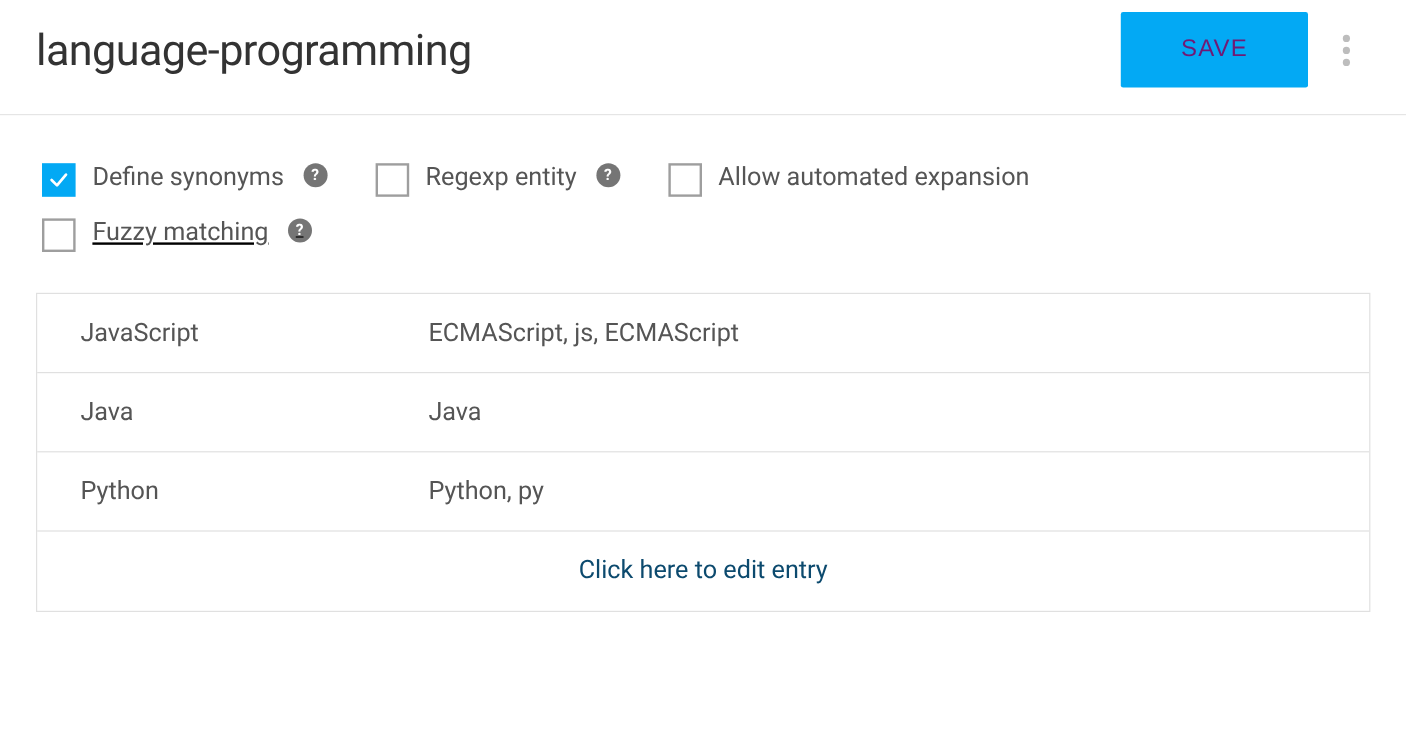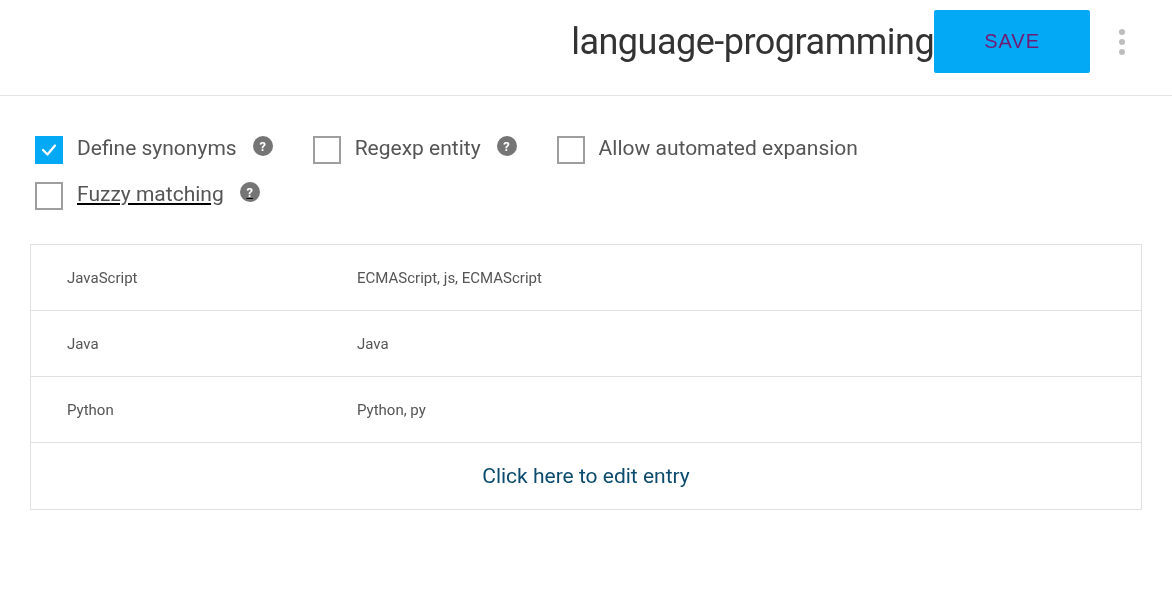--- a/index.html
+++ b/index.html
@@ -2,21 +2,21 @@
 <html><head>
 <meta charset="utf-8">
 <style>
   * { box-sizing: border-box; margin: 0; padding: 0; }
   html, body { width: 1172px; height: 612px; font-family: -apple-system, BlinkMacSystemFont, "Segoe UI", Roboto, Helvetica, Arial, sans-serif; background: #fff; }
   body { overflow: hidden; }
 
   .header {
     display: flex;
     align-items: center;
-    justify-content: flex-end;
+    justify-content: space-between;
     padding: 10px 30px 22px 30px;
     border-bottom: 1px solid #e5e5e5;
   }
   .title {
     font-size: 36px;
     font-weight: 400;
     color: #333;
     letter-spacing: -0.5px;
   }
   .header-actions {
@@ -106,21 +106,21 @@
   .table-wrap {
     margin: 6px 30px 0 30px;
     border: 1px solid #e0e0e0;
   }
   .t-row {
     display: flex;
     border-bottom: 1px solid #e0e0e0;
     min-height: 66px;
     align-items: center;
     padding: 0 36px;
-    font-size: 15px;
+    font-size: 21px;
     color: #555;
   }
   .t-row:last-child { border-bottom: none; }
   .t-col1 { flex: 0 0 290px; }
   .t-col2 { flex: 1 1 auto; }
   .t-add {
     justify-content: center;
     color: #0c4a6e;
     cursor: pointer;
     font-size: 21px;

